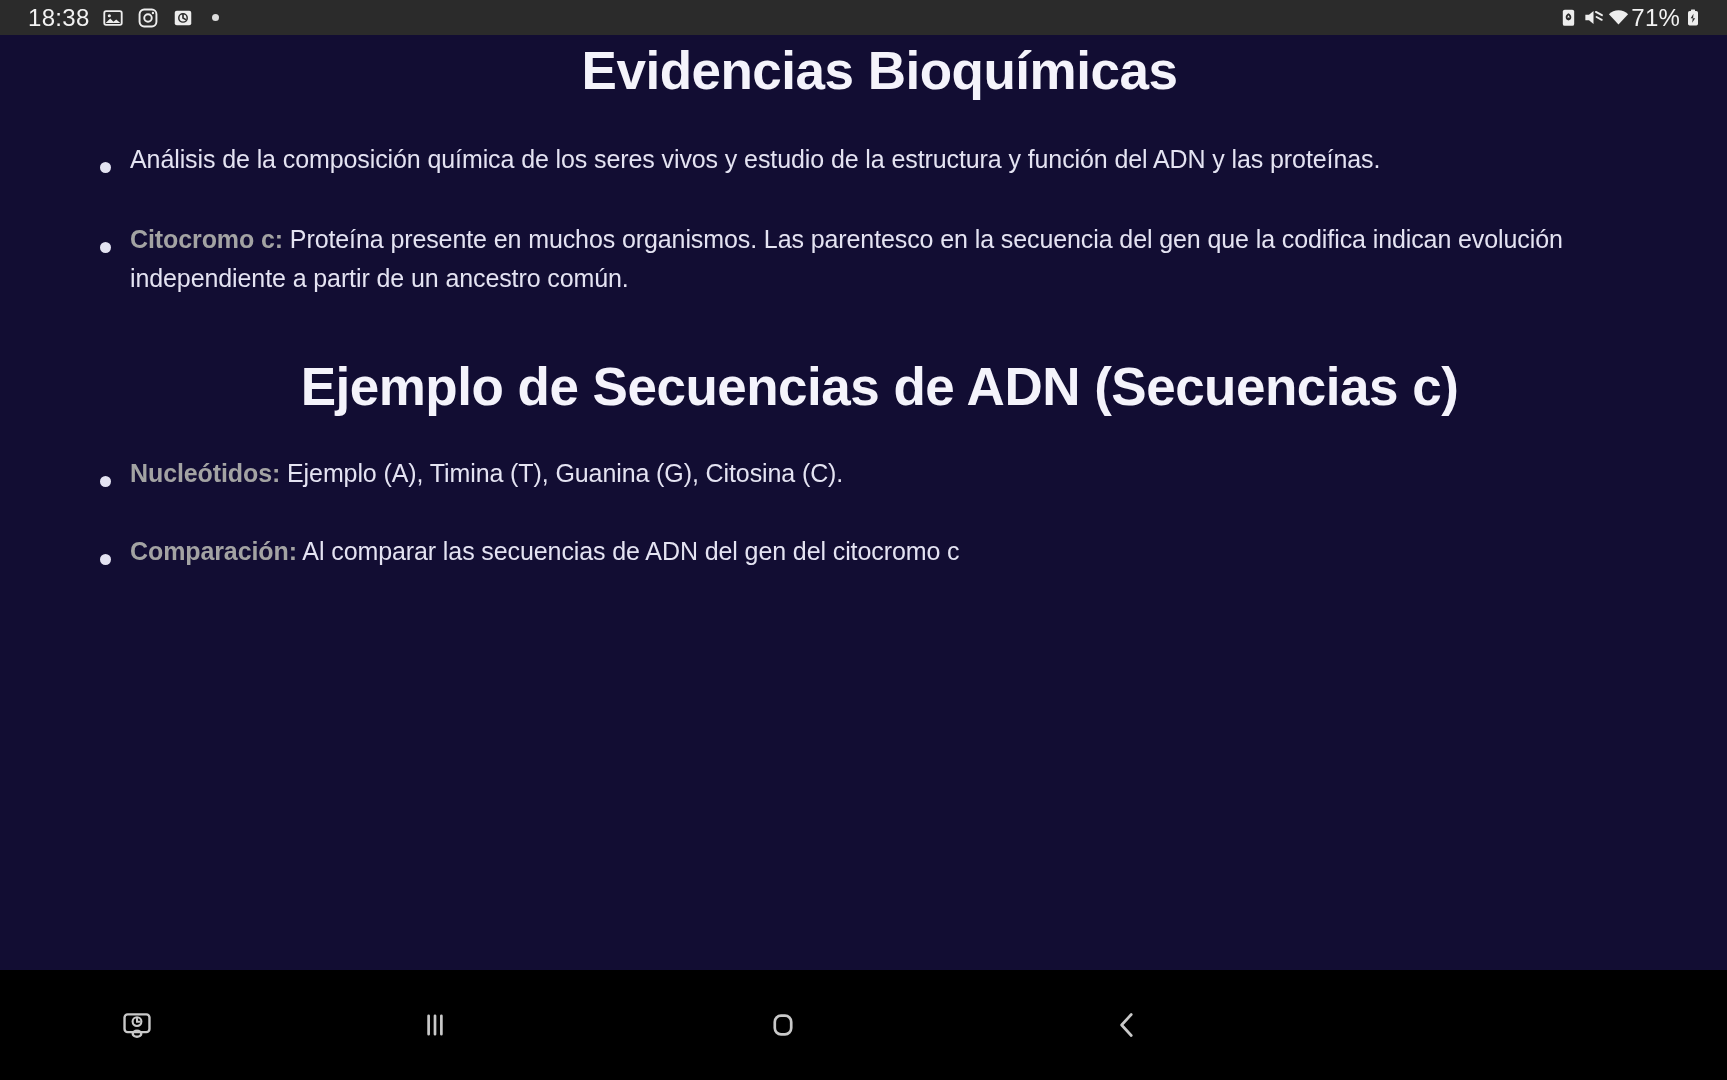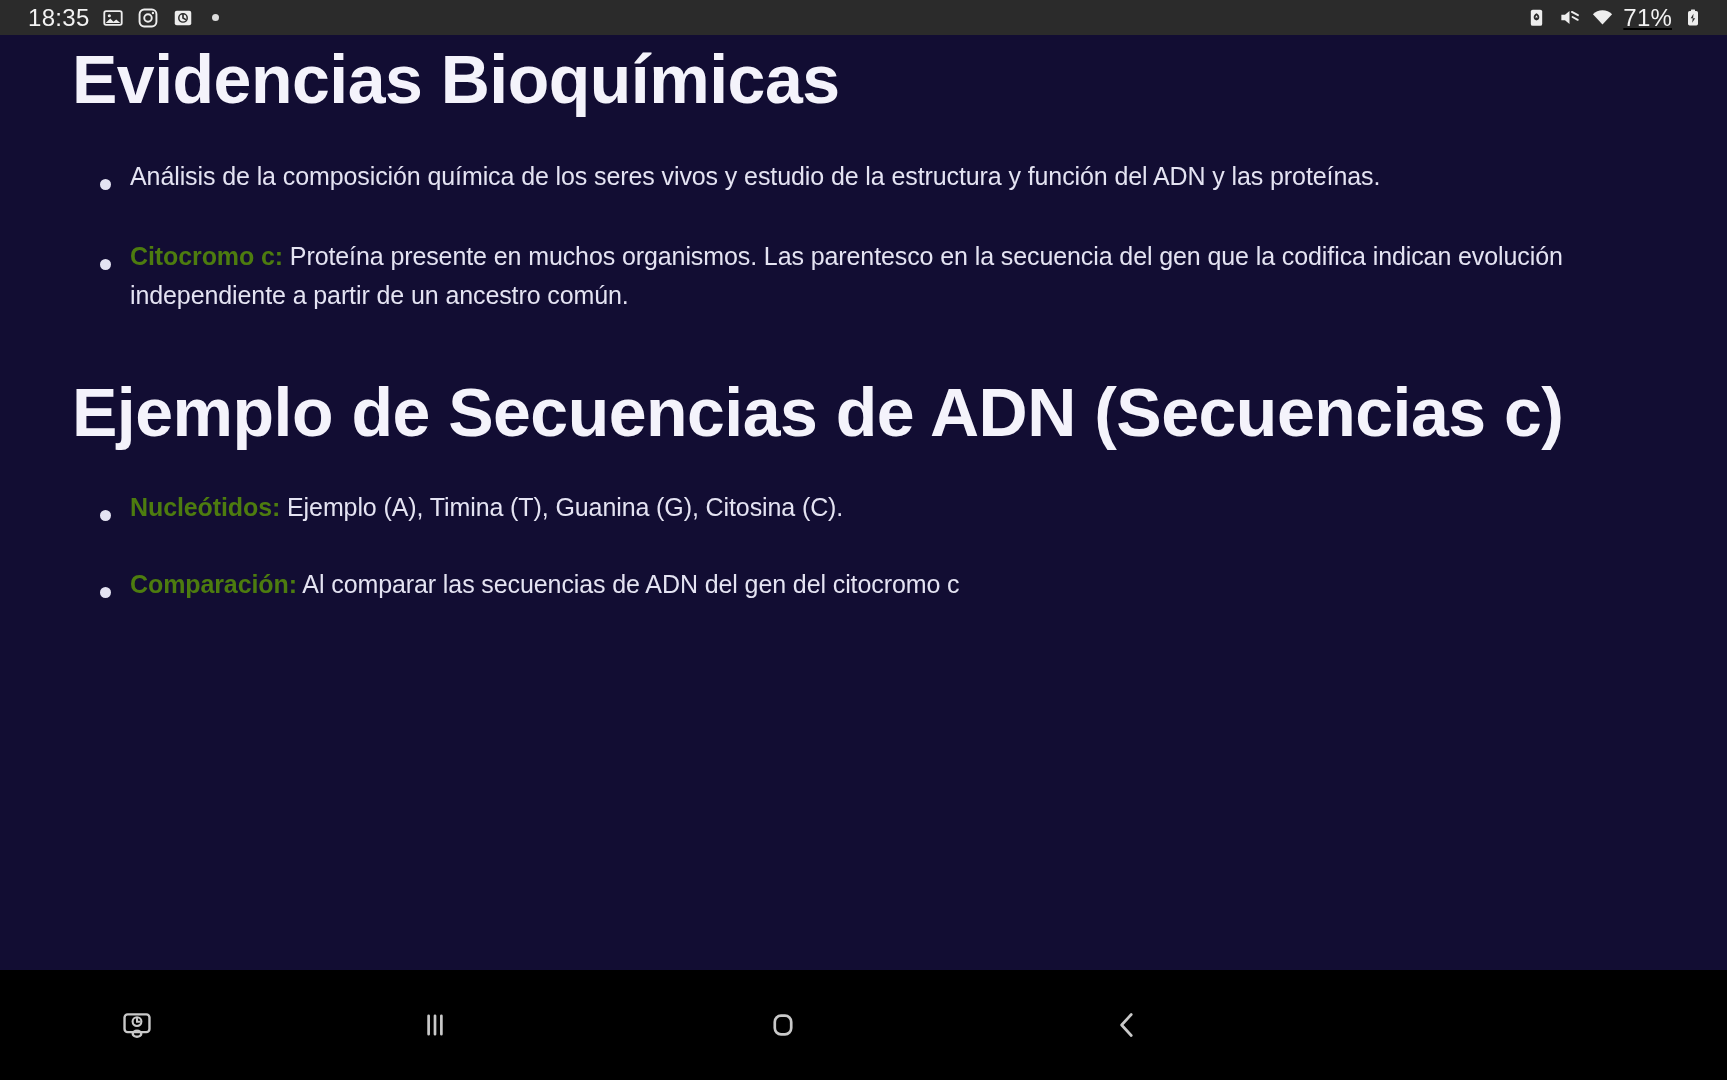--- a/index.html
+++ b/index.html
@@ -35,22 +35,21 @@
     z-index: 30;
   }
   .status-left {
     display: flex;
     align-items: center;
     gap: 11px;
   }
   .status-right {
     display: flex;
     align-items: center;
-    gap: 9px;
-    text-decoration: underline;
+    gap: 1px;
   }
   #status-clock {
     color: #f2f2f2;
     font-size: 24px;
     font-weight: 400;
     letter-spacing: 0.3px;
     line-height: 1;
   }
   .sb-icon {
     display: inline-flex;
@@ -86,26 +85,27 @@
     overflow: hidden;
     color: #e8e7f5;
   }
   #slide-inner {
     position: relative;
     padding: 0 40px 0 72px;
     margin-top: -10px;
   }
 
   h1.slide-heading {
-    font-size: 68px;
+    font-size: 53px;
     font-weight: 700;
     color: #f4f3fb;
     letter-spacing: -0.5px;
     line-height: 1.12;
     margin: 0;
+    text-align: center;
   }
   #heading-1 { margin-top: 16px; }
   #heading-2 { margin-top: 58px; margin-bottom: 6px; }
 
   ul.bullets {
     list-style: none;
     margin: 0;
     padding: 0;
   }
   ul.bullets li {
@@ -122,21 +122,21 @@
     position: absolute;
     left: 28px;
     top: 22px;
     width: 11px;
     height: 11px;
     border-radius: 50%;
     background: #e4e3f2;
   }
   ul.bullets li .lead {
     font-weight: 700;
-    color: #4d7c0f;
+    color: #a3a3a3;
   }
   #bullets-1 { margin-top: 22px; }
   #bullets-2 { margin-top: 4px; }
   #bullets-2 li { margin-top: 38px; }
 
   
   #nav-bar {
     position: absolute;
     bottom: 0; left: 0;
     width: 1727px;
@@ -163,21 +163,21 @@
   .nav-btn svg { display: block; }
 </style>
 </head>
 <body>
 
 <div id="screen">
 
   <div id="status-bar">
 
     <div class="status-left">
-      <span id="status-clock">18:35</span>
+      <span id="status-clock">18:38</span>
 
       <span class="sb-icon">
         <svg width="22" height="22" viewBox="0 0 24 24">
           <rect x="2.5" y="4.5" width="19" height="15" rx="2" fill="none" stroke="currentColor" stroke-width="2"></rect>
           <circle cx="8" cy="9.5" r="1.7" fill="currentColor"></circle>
           <path d="M4 17.5l5-5 3.5 3.5 3-2.5 4.5 4z" fill="currentColor"></path>
         </svg>
       </span>
 
       <span class="sb-icon">

